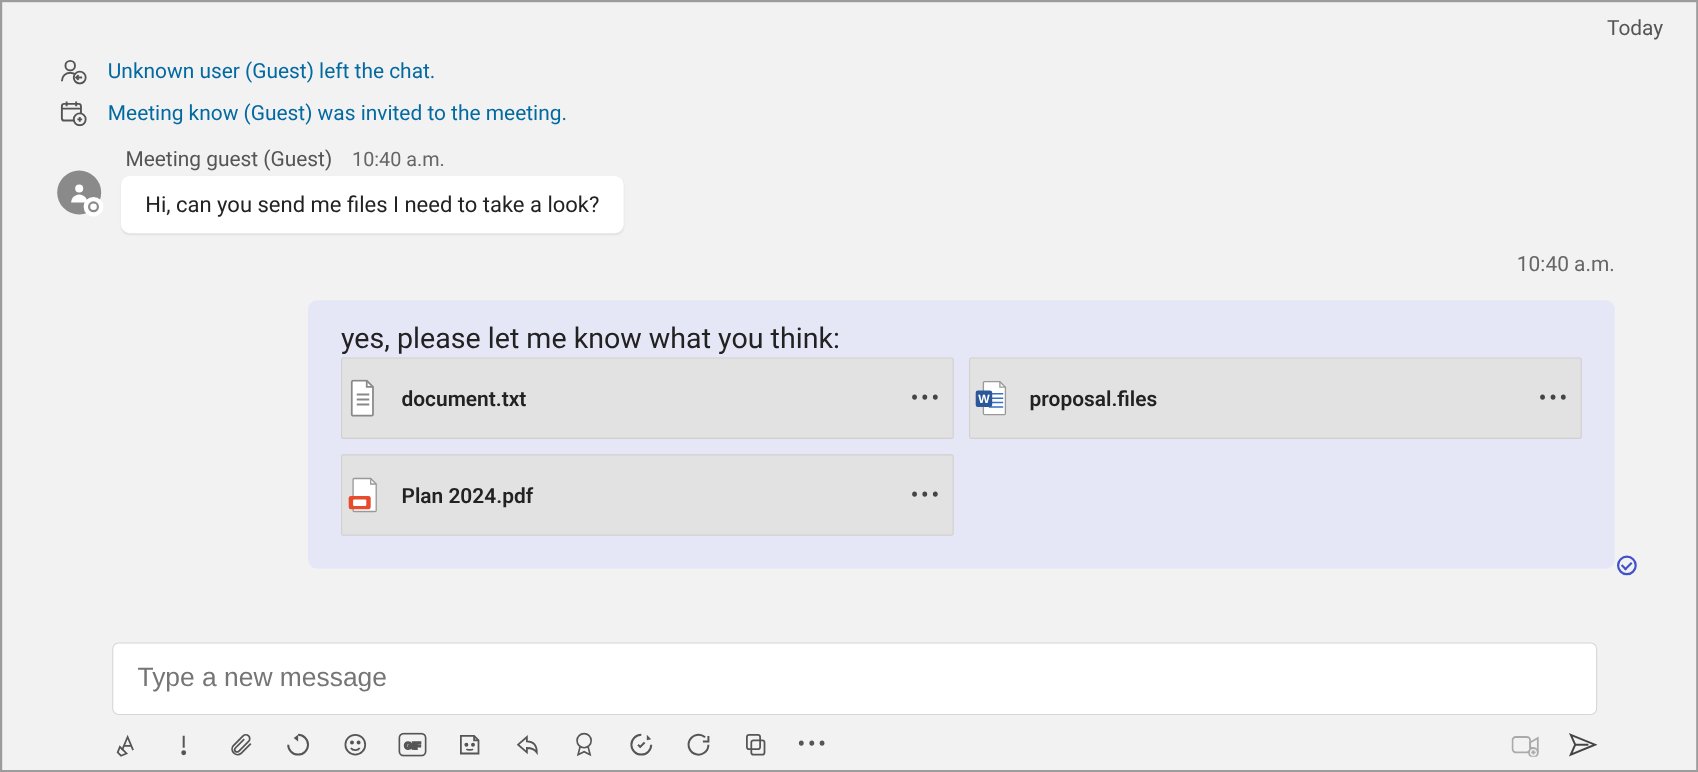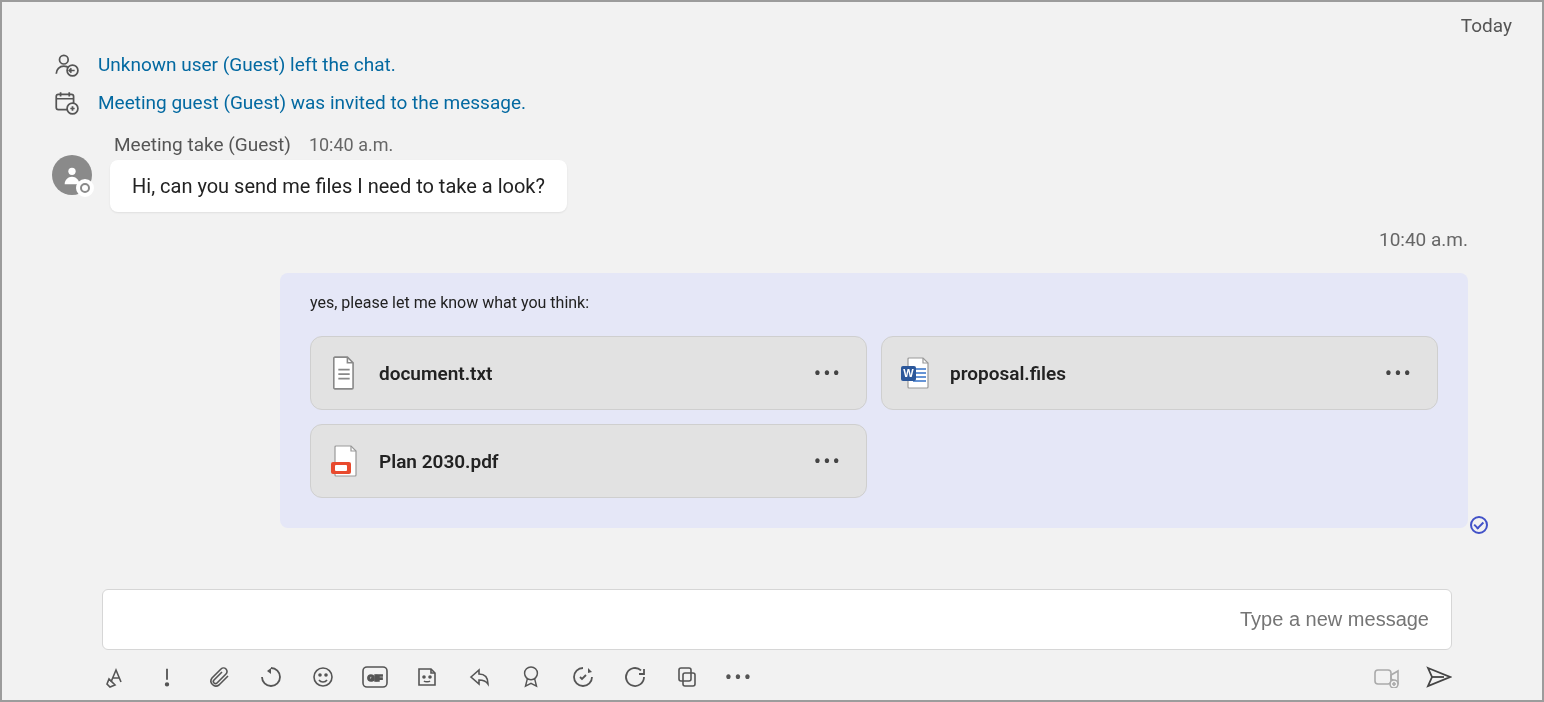--- a/index.html
+++ b/index.html
@@ -92,32 +92,32 @@
     margin-bottom: 4px;
   }
   .bubble-outgoing {
     background: #e5e7f7;
     border-radius: 8px;
     padding: 20px 30px 30px 30px;
     width: 1188px;
     position: relative;
   }
   .bubble-outgoing .text {
-    font-size: 16px; color: #222; margin-bottom: 24px;
+    font-size: 26px; color: #222; margin-bottom: 2px;
   }
   .file-grid {
     display: grid;
     grid-template-columns: 1fr 1fr;
     gap: 14px;
   }
   .file-card {
     background: #e2e2e2;
     border: 1px solid #cfcfcf;
-    border-radius: 12px;
-    padding: 18px 18px;
+    border-radius: 2px;
+    padding: 18px 4px;
     display: flex;
     align-items: center;
     gap: 20px;
   }
   .file-card .file-icon {
     width: 30px; height: 36px; flex-shrink: 0;
     display: flex; align-items: center; justify-content: center;
   }
   .file-card .file-name {
     font-size: 19px; font-weight: 600; color: #222; flex: 1;
@@ -143,25 +143,24 @@
   }
   .compose-area {
     margin-top: auto;
     padding: 10px 60px 0 70px;
   }
   .compose-input {
     width: 100%;
     border: 1px solid #d6d6d6;
     border-radius: 6px;
     background: #fff;
-    font-size: 20px;
+    font-size: 24px;
     color: #888;
     padding: 18px 22px;
     outline: none;
-    text-align: right;
   }
   .compose-toolbar {
     display: flex;
     align-items: center;
     gap: 26px;
     padding: 14px 0 10px 0;
   }
   .compose-toolbar .tool {
     width: 26px; height: 26px;
     display: flex; align-items: center; justify-content: center;
@@ -191,34 +190,34 @@
 
   <div class="sys-row">
     <span class="icon-wrap">
       <svg width="26" height="26" viewBox="0 0 24 24" fill="none" stroke="#555" stroke-width="1.6">
         <rect x="3" y="5" width="16" height="14" rx="2"></rect>
         <path d="M3 9h16M7 3v4M15 3v4"></path>
         <circle cx="18" cy="18" r="5" fill="#f2f2f2" stroke="#555"></circle>
         <path d="M18 16v4M16 18h4" stroke="#555" stroke-width="1.6"></path>
       </svg>
     </span>
-    <span>Meeting guest (Guest) was invited to the message.</span>
+    <span>Meeting know (Guest) was invited to the meeting.</span>
   </div>
 
   <div class="msg-row left" style="margin-top:8px">
     <div class="avatar">
       <svg width="22" height="22" viewBox="0 0 24 24" fill="#fff">
         <circle cx="12" cy="8" r="4"></circle>
         <path d="M4 22c0-4.4 3.6-8 8-8s8 3.6 8 8"></path>
       </svg>
       <span class="status-dot"></span>
     </div>
     <div class="msg-body">
       <div class="msg-header">
-        <span class="name">Meeting take (Guest)</span>
+        <span class="name">Meeting guest (Guest)</span>
         <span>10:40 a.m.</span>
       </div>
       <div class="bubble-incoming">
         <span>Hi, can you send me files I need to take a look?</span>
       </div>
     </div>
   </div>
 
   <div class="msg-row right">
     <div class="timestamp">10:40 a.m.</div>
@@ -254,21 +253,21 @@
 
         <div class="file-card">
           <span class="file-icon">
             <svg width="30" height="34" viewBox="0 0 30 34">
               <path d="M7 2h15l5 5v24a1 1 0 0 1-1 1H7a1 1 0 0 1-1-1V3a1 1 0 0 1 1-1z" fill="#fff" stroke="#999" stroke-width="1.2"></path>
               <path d="M22 2v5h5" fill="none" stroke="#999" stroke-width="1.2"></path>
               <rect x="2" y="18" width="20" height="12" rx="2" fill="#e84a2e"></rect>
               <rect x="6" y="21" width="12" height="6" rx="1" fill="#fff"></rect>
             </svg>
           </span>
-          <span class="file-name">Plan 2030.pdf</span>
+          <span class="file-name">Plan 2024.pdf</span>
           <span class="more-icon">•••</span>
         </div>
 
       </div>
       <span class="read-receipt"></span>
     </div>
   </div>
 
   <div class="compose-area">
     <input class="compose-input" placeholder="Type a new message" style="">

